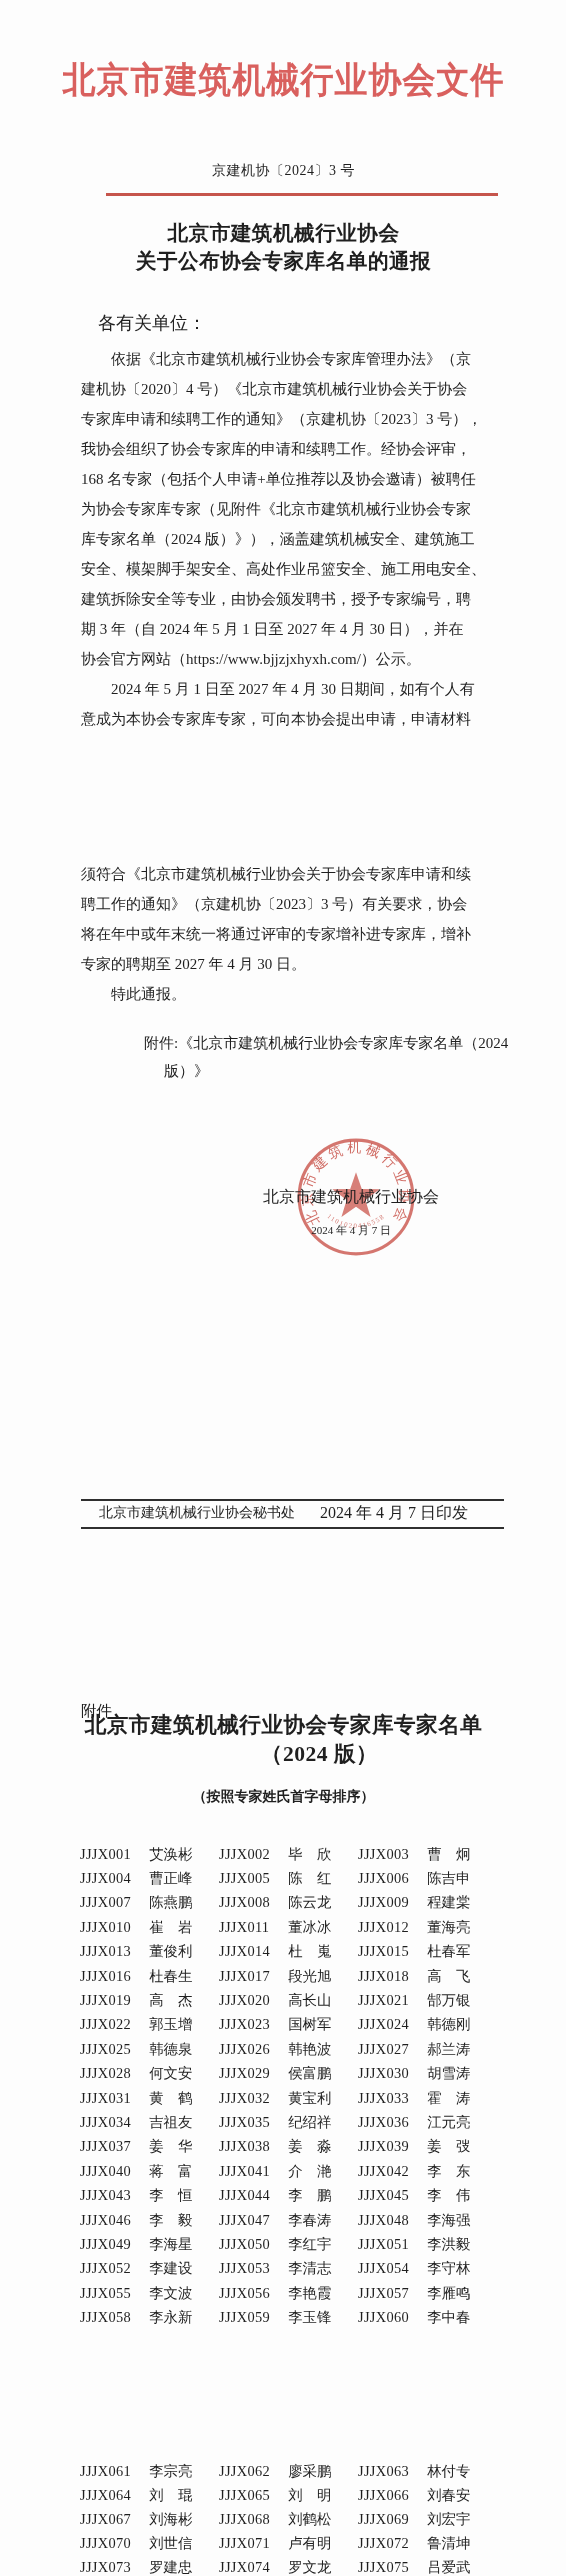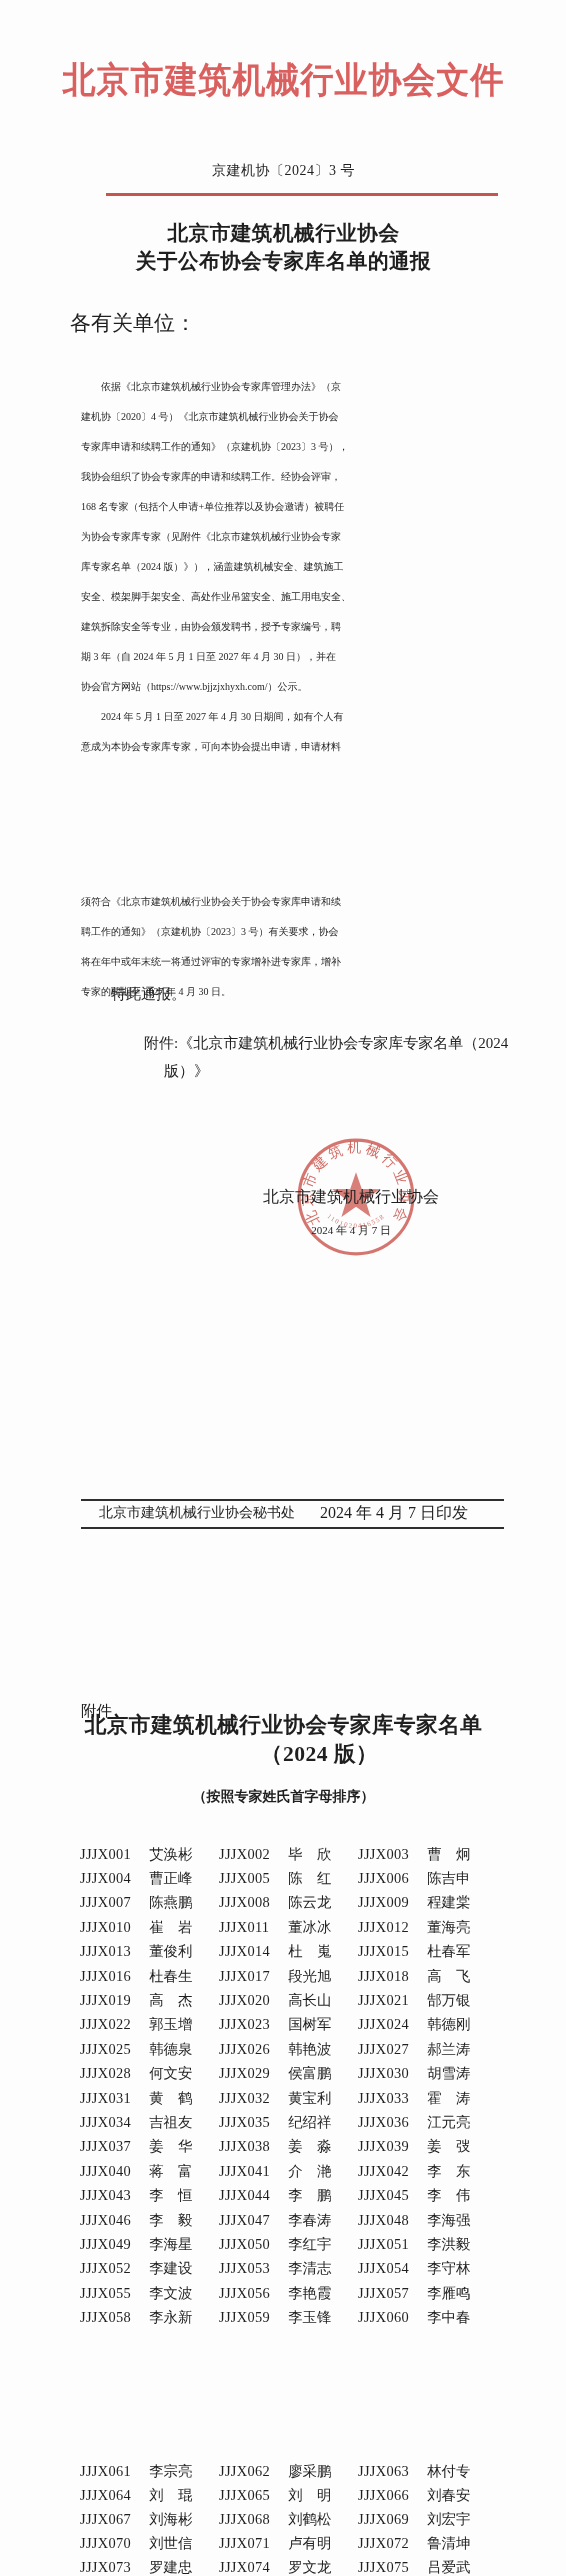--- a/index.html
+++ b/index.html
@@ -10,22 +10,22 @@
 
   .banner{top:58px;font-size:33px;font-weight:900;color:#d9605e;letter-spacing:1px;
           font-family:"Liberation Serif","DejaVu Serif",serif;transform:scaleY(1.08);}
   .docnum{top:162px;font-size:14px;letter-spacing:0.5px;}
   .red-rule{top:193px;left:106px;width:392px;height:2.6px;background:#c6554c;}
 
   .ntitle{font-size:20.6px;font-weight:bold;letter-spacing:0.5px;}
   .nt1{top:219px;}
   .nt2{top:247px;}
 
-  .body-txt{font-size:10px;line-height:30px;margin-top:28px;}
-  .salutation{top:315px;left:70px;font-size:21px;line-height:17.5px;}
+  .body-txt{font-size:15px;line-height:30px;}
+  .salutation{top:315px;left:98px;font-size:18px;line-height:17.5px;}
   .bodyA{top:344px;left:81px;width:412px;}
   .bodyB{top:859px;left:81px;width:412px;}
   .closing{top:986px;left:81px;font-size:15px;line-height:17.5px;}
   .anote1{top:1035px;left:108px;font-size:15px;line-height:17.5px;padding-left:36px;}
   .anote2{top:1063px;left:164px;font-size:15px;line-height:17.5px;}
 
   .stamp{top:1136px;left:295px;width:122px;height:122px;}
   .signer{top:1188px;left:232px;width:238px;text-align:center;font-size:16px;line-height:18.5px;}
   .sign-date{top:1222px;left:232px;width:238px;text-align:center;font-size:11px;line-height:17.5px;}
 

